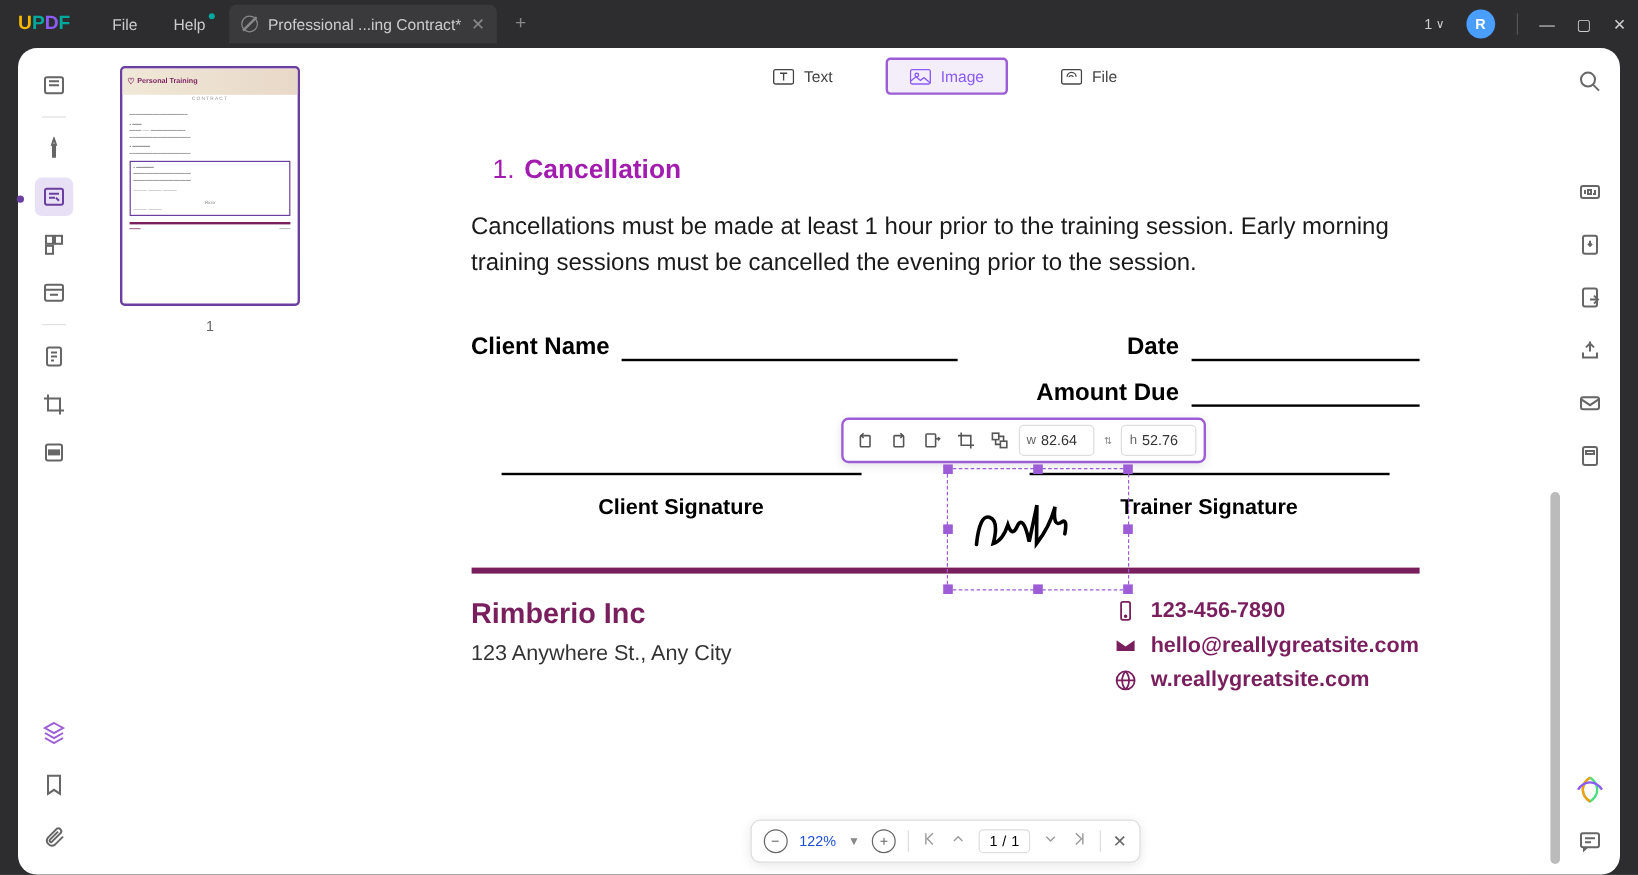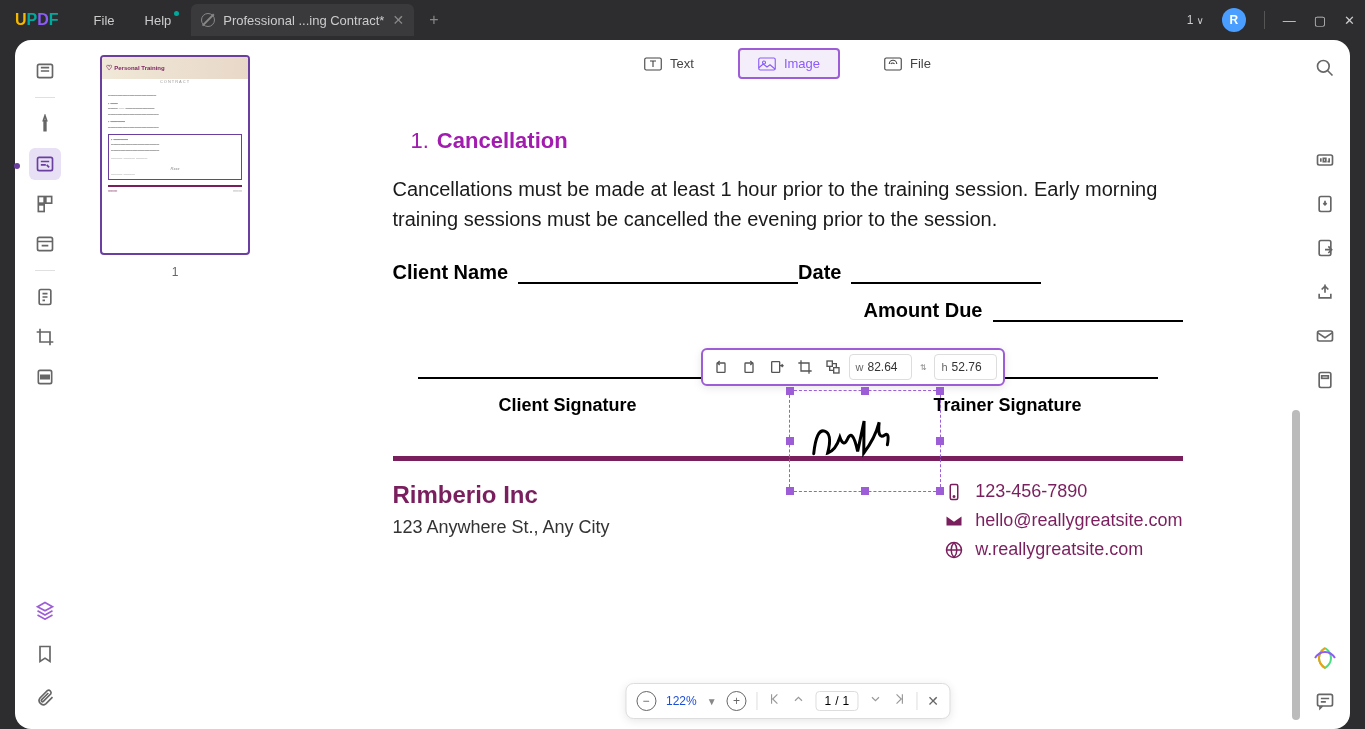--- a/index.html
+++ b/index.html
@@ -47,23 +47,23 @@
   .top-toolbar { height: 48px; display: flex; align-items: center; justify-content: center; gap: 30px; border-bottom: 1px solid transparent; }
   .tool-btn { display: flex; align-items: center; gap: 8px; padding: 6px 14px; cursor: pointer; color: #444; font-size: 13px; border-radius: 4px; }
   .tool-btn.highlighted { border: 2.5px solid #9c5dd6; background: #f4eefb; color: #8b5cf6; padding: 6px 18px; }
   .tool-btn svg { width: 18px; height: 14px; }
   
   .page-view { flex: 1; overflow: auto; padding: 0 20px 0 20px; position: relative; }
   .page { background: #fff; margin: 0 auto; width: 950px; padding: 40px 80px; position: relative; min-height: 600px; }
   
   .section-head { font-size: 22px; font-weight: 700; color: #a21caf; margin-bottom: 20px; }
   .list-num { font-weight: 400; margin-right: 8px; }
-  .body-text { font-size: 20px; line-height: 1.5; color: #1a1a1a; margin-bottom: 27px; }
-  
-  .form-row { display: flex; justify-content: flex-start; margin-top: 20px; }
+  .body-text { font-size: 20px; line-height: 1.5; color: #1a1a1a; margin-bottom: 44px; }
+  
+  .form-row { display: flex; justify-content: space-between; margin-top: 20px; }
   .form-field { display: flex; align-items: flex-end; gap: 10px; }
   .field-label { font-size: 20px; font-weight: 700; }
   .field-line { border-bottom: 2px solid #000; height: 2px; width: 200px; display: inline-block; }
   
   .sig-section { display: flex; justify-content: space-between; margin-top: 55px; }
   .sig-block { text-align: center; width: 350px; }
   .sig-line { border-bottom: 2px solid #000; height: 2px; width: 300px; margin: 0 auto; }
   .sig-label { font-size: 18px; font-weight: 700; margin-top: 16px; }
   
   .image-selection { position: absolute; border: 1.5px dashed #9c5dd6; width: 152px; height: 102px; left: 476px; top: 302px; }
@@ -86,21 +86,21 @@
   .dim-value { font-size: 12px; color: #333; width: 38px; }
   .link-icon { width: 14px; display: flex; flex-direction: column; align-items: center; gap: 2px; font-size: 8px; color: #888; cursor: pointer; }
   
   .arrow-annotation { position: absolute; left: 635px; top: 80px; pointer-events: none; }
   
   .footer-sep { height: 5px; background: #7a1f5e; margin: 40px 0 20px; }
   .footer-row { display: flex; justify-content: space-between; align-items: flex-start; }
   .company-name { font-size: 24px; font-weight: 700; color: #7a1f5e; }
   .company-addr { font-size: 18px; color: #333; margin-top: 8px; }
   .contact-list { display: flex; flex-direction: column; gap: 8px; }
-  .contact-item { display: flex; align-items: center; gap: 12px; font-size: 18px; color: #7a1f5e; font-weight: 400; }
+  .contact-item { display: flex; align-items: center; gap: 12px; font-size: 18px; color: #7a1f5e; font-weight: 700; }
   .contact-icon { width: 18px; height: 18px; color: #7a1f5e; }
   
   .right-rail { width: 50px; display: flex; flex-direction: column; align-items: center; padding-top: 15px; gap: 18px; }
   .right-icon { width: 26px; height: 26px; display: flex; align-items: center; justify-content: center; color: #666; cursor: pointer; }
   .right-icon svg { width: 20px; height: 20px; }
   .right-bottom { margin-top: auto; margin-bottom: 15px; display: flex; flex-direction: column; gap: 18px; align-items: center; }
   .ai-icon { width: 24px; height: 24px; }
   
   .bottom-bar { position: absolute; bottom: 10px; left: 50%; transform: translateX(-50%); height: 36px; background: #fff; border: 1px solid #ddd; border-radius: 8px; display: flex; align-items: center; padding: 0 10px; gap: 10px; box-shadow: 0 2px 10px rgba(0,0,0,0.1); }
   .zoom-btn { width: 20px; height: 20px; border: 1.5px solid #666; border-radius: 50%; display: flex; align-items: center; justify-content: center; cursor: pointer; font-size: 12px; color: #666; }

